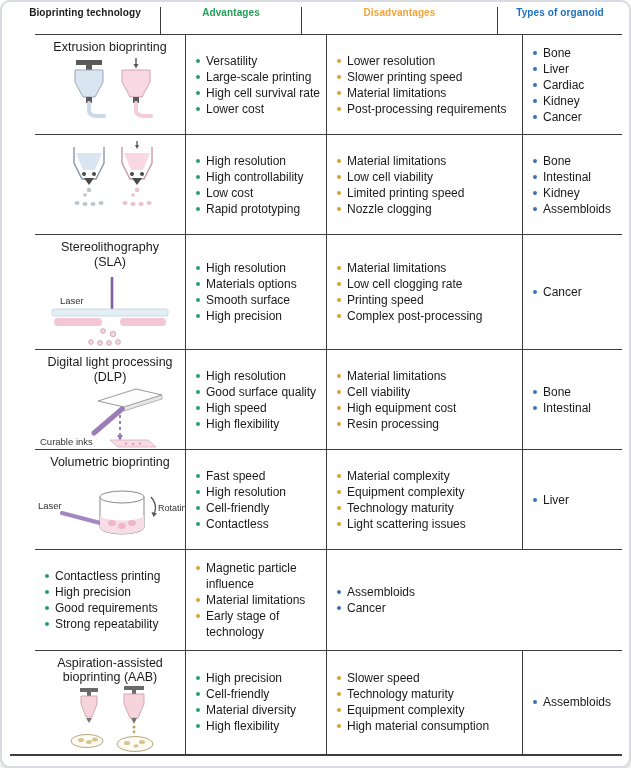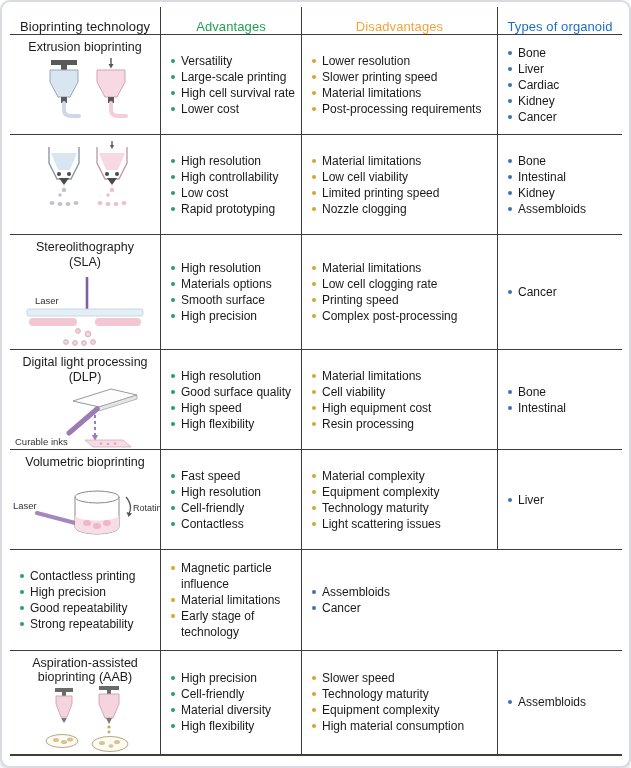--- a/index.html
+++ b/index.html
@@ -4,24 +4,24 @@
 <style>
   html,body{margin:0;padding:0;background:#ffffff;}
   .frame{
     position:relative;width:631px;height:768px;box-sizing:border-box;
     background:#fff;border:2px solid #d8dbe0;border-radius:10px;
     box-shadow:0 3px 5px rgba(0,0,0,.15);overflow:hidden;
     font-family:"Liberation Sans",sans-serif;color:#1a1a1a;
   }
   .table{position:absolute;left:8px;right:7px;top:5px;bottom:10px;display:flex;flex-direction:column;}
   .row{display:grid;grid-template-columns:151px 141px 196px 1fr;}
-  .row.body{flex:1;border-top:1.5px solid var(--line,#3d3d3d);}
+  .row.body{flex:1;border-top:1.5px solid var(--line,#3d3d3d);margin-left:25px;}
   .header-row{height:27px;}
-  .header-row .cell{display:flex;align-items:flex-end;justify-content:center;
-    font-weight:normal;font-size:13px;letter-spacing:.1px;}
+  .header-row .cell{display:flex;align-items:flex-start;justify-content:center;
+    font-weight:bold;font-size:10px;letter-spacing:.1px;}
   .row.body:first-of-type{border-top:none;}
   .hr2{border-top:2px solid var(--line,#3d3d3d);}
   .table::after{content:"";display:block;height:0;border-top:2px solid var(--line,#3d3d3d);}
   .cell{box-sizing:border-box;min-width:0;position:relative;}
   .c1,.c2,.c3{border-right:1.2px solid var(--line,#3d3d3d);}
   .h-adv{color:var(--green,#21a055);}
   .h-dis{color:var(--orange,#f2a43a);}
   .h-org{color:var(--blue,#1d6fc6);}
   .tech{display:flex;flex-direction:column;align-items:center;padding-top:5px;overflow:hidden;}
   .tech .title{font-size:12.5px;line-height:1.18;text-align:center;padding:0 12px;}
@@ -431,21 +431,21 @@
       <div class="item">
             <span class="bullet"></span>
             <span>Contactless printing</span>
           </div>
           <div class="item">
             <span class="bullet"></span>
             <span>High precision</span>
           </div>
           <div class="item">
             <span class="bullet"></span>
-            <span>Good repeatability</span>
+            <span>Good requirements</span>
           </div>
           <div class="item">
             <span class="bullet"></span>
             <span>Strong repeatability</span>
           </div>
         </div>
       <div class="cell c3 list-cell dis">
 
       <div class="item">
             <span class="bullet"></span>

